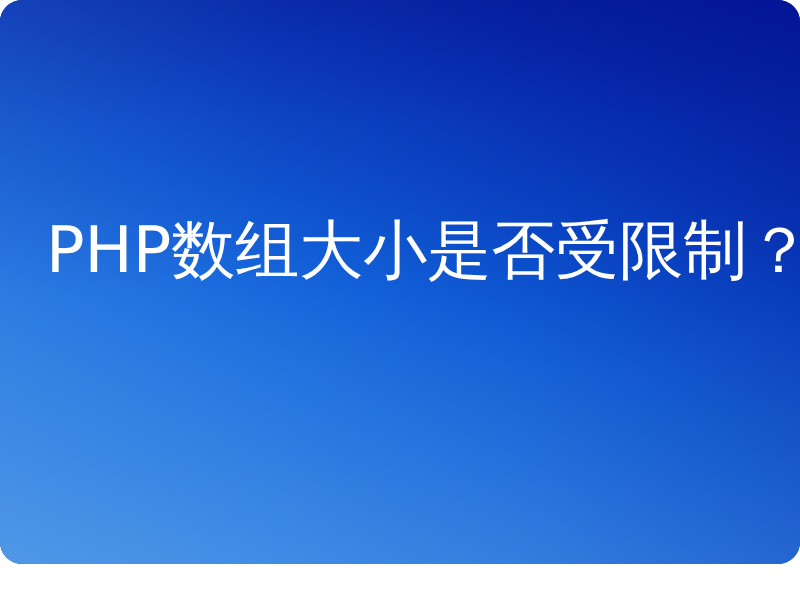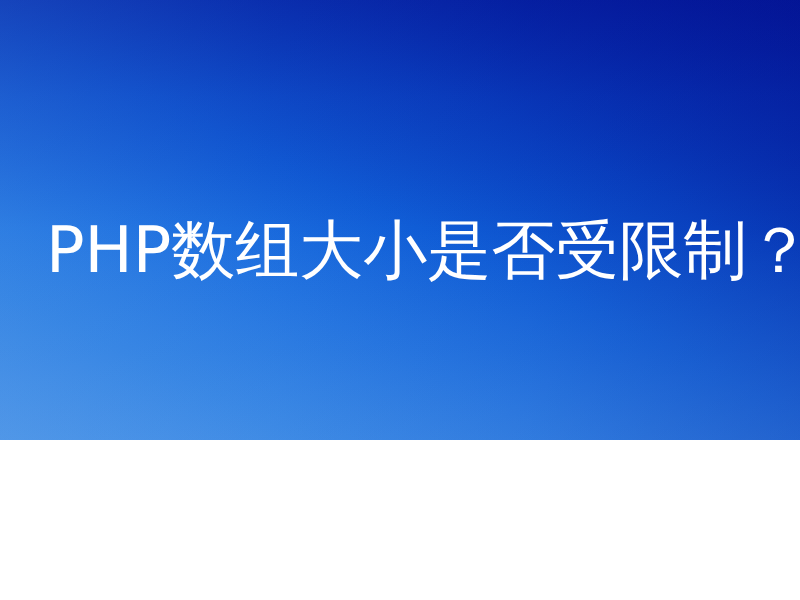--- a/index.html
+++ b/index.html
@@ -11,24 +11,25 @@
     width: 800px;
     height: 600px;
     overflow: hidden;
     font-family: "Liberation Sans", "DejaVu Sans", sans-serif;
   }
 
   
   .slide {
     position: relative;
     width: 800px;
-    height: 440px;
+    height: 564px;
     overflow: hidden;
     
     background-color: #0c4a6e;
+    border-radius: 22px;
   }
 
   
   .slide-bg-diagonal {
     position: absolute;
     inset: 0;
     background: linear-gradient(
       206deg,
       #05199b 0%,
       #072fb0 16%,

